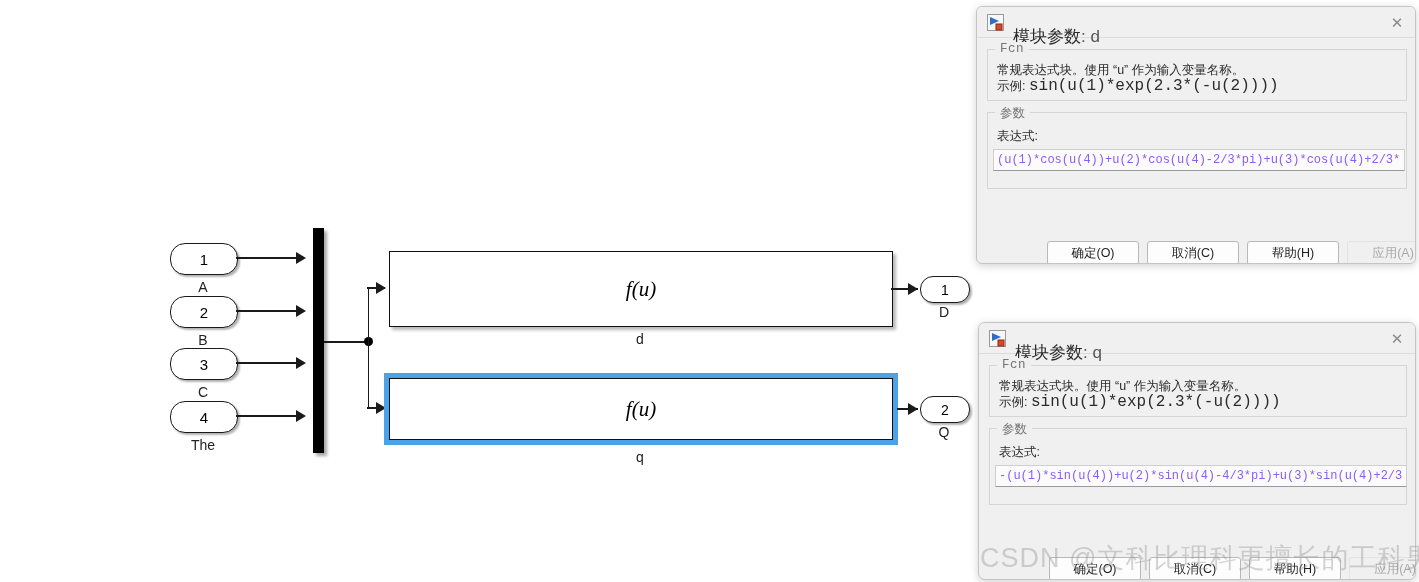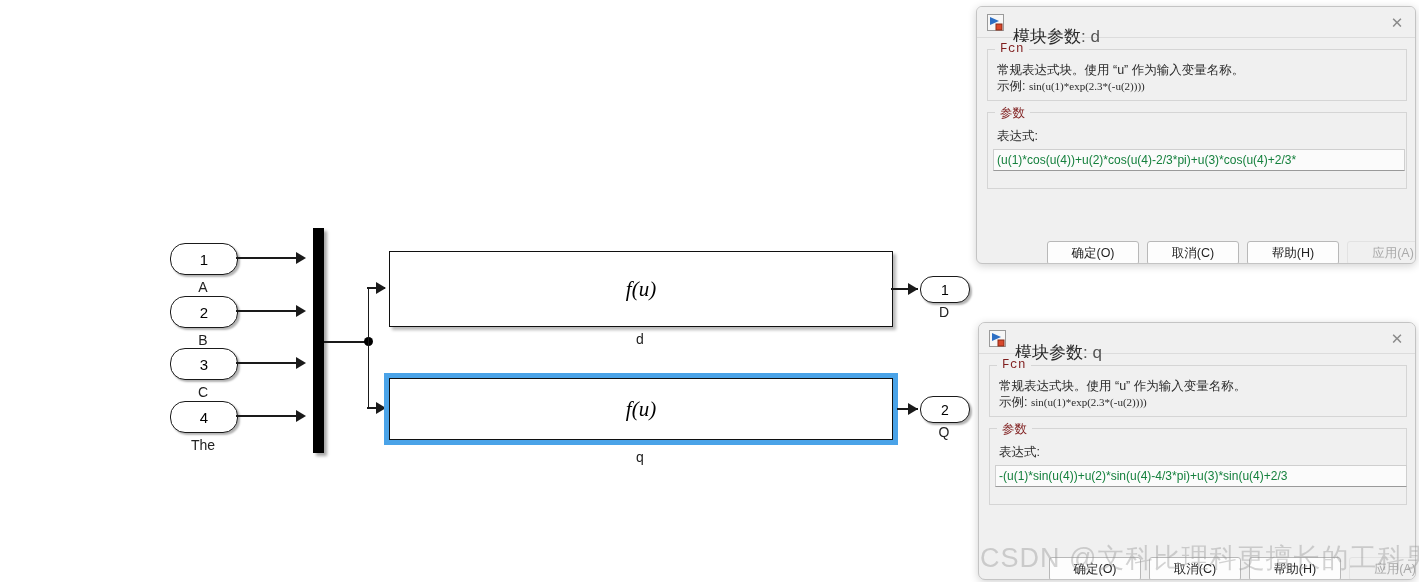--- a/index.html
+++ b/index.html
@@ -120,49 +120,49 @@
   .groupbox{
     position:absolute;
     border:1px solid #d5d5d5;
     background:transparent;
   }
   .grouptitle{
     position:absolute;
     background:#f0f0f0;
     padding:0 5px;
     font-size:12.5px;
-    color:#7f1d1d;
+    color:#737373;
   }
   .grouptitle.mono{
     font-family:"Liberation Mono", monospace;
     font-size:12.5px;
     letter-spacing:.5px;
   }
   .desc{
     position:absolute;
     font-size:12.5px;
     color:#2b2b2b;
     line-height:17px;
     white-space:nowrap;
   }
   .desc .mono{
-    font-family:Liberation Serif, serif;
-    font-size:11px;
+    font-family:Liberation Mono, monospace;
+    font-size:16px;
   }
   .fieldlabel{
     position:absolute;font-size:12.5px;color:#2b2b2b;
   }
   .textfield{
     position:absolute;
     background:#fbfbfb;
     border:1px solid #cfcfcf;
     border-bottom:1px solid #9a9a9a;
-    font-family:Liberation Sans, sans-serif;
+    font-family:Liberation Mono, monospace;
     font-size:12px;
-    color:#15803d;
+    color:#8b5cf6;
     display:flex;align-items:center;
     padding:0 3px;
     overflow:hidden;
     white-space:nowrap;
   }
   .btnrow{position:absolute;display:flex;gap:8px;}
   .dlgbtn{
     min-width:72px;height:22px;
     background:#fdfdfd;
     border:1px solid #b8b8b8;

